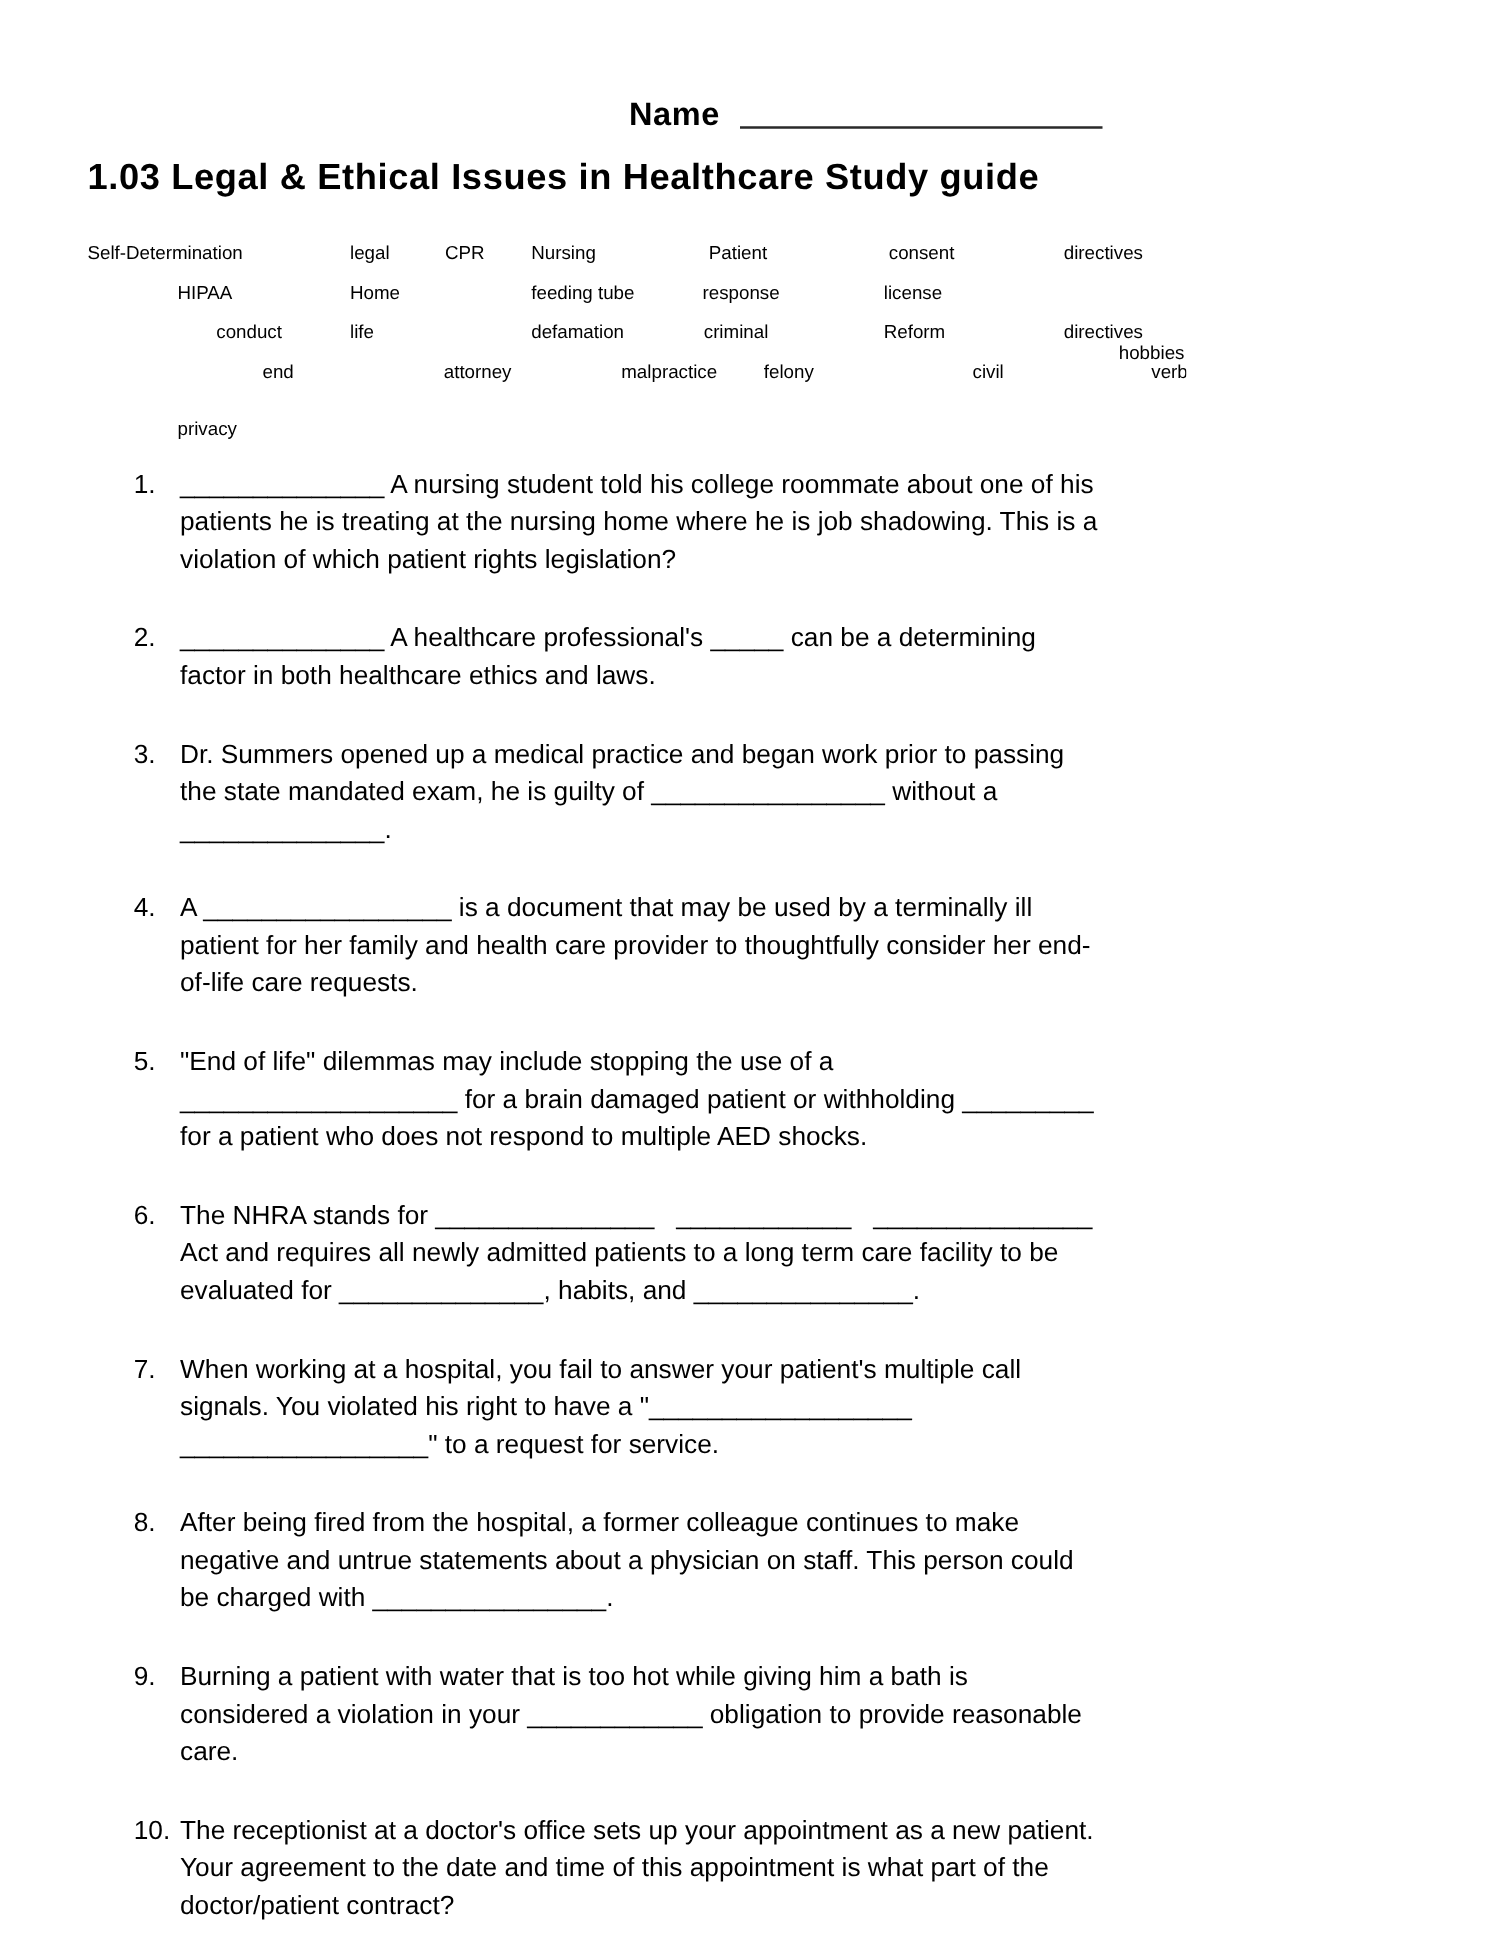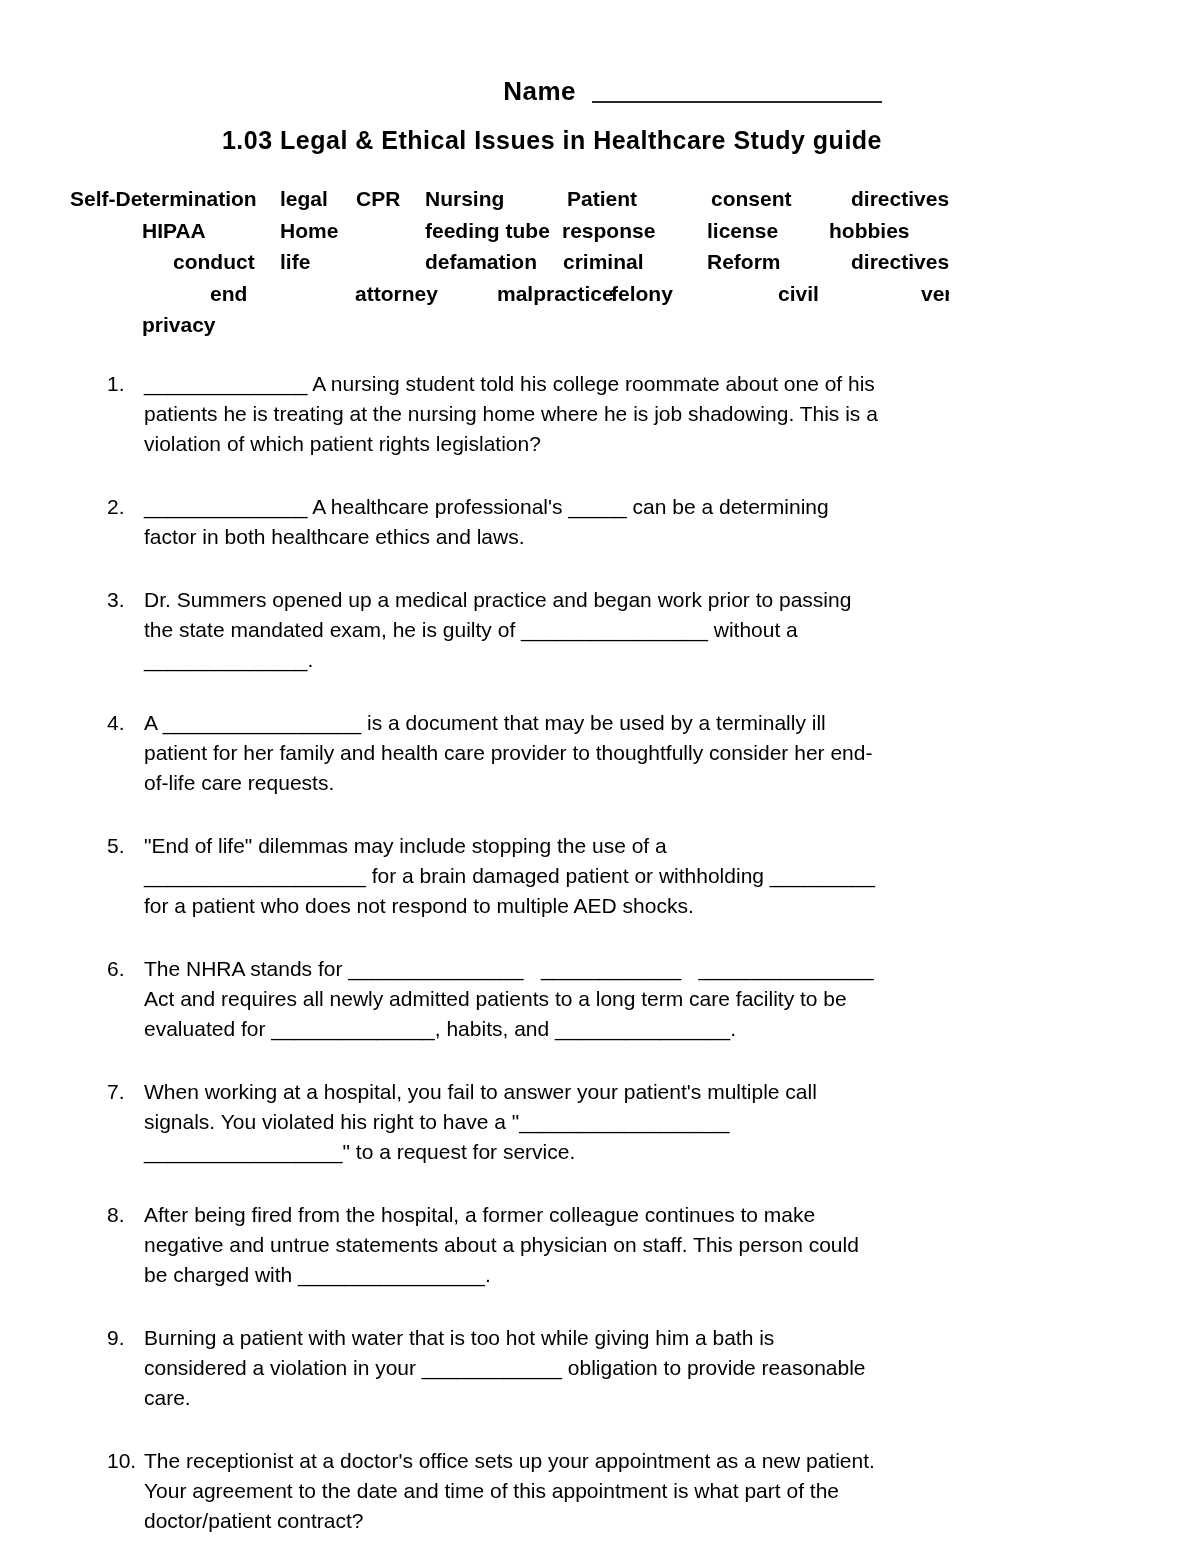--- a/index.html
+++ b/index.html
@@ -33,32 +33,31 @@
     line-height: 1;
   }
   .name-line {
     width: 290px;
     height: 0;
     border-bottom: 2px solid #2a2a2a;
     margin-bottom: 1px;
   }
   
   h1.doc-title {
-    text-align: right;
-    font-size: 25px;
+    text-align: left;
+    font-size: 29px;
     font-weight: bold;
     margin: 22px 0 28px 0;
     letter-spacing: 0.5px;
   }
   
   .word-bank {
     position: relative;
-    font-size: 21px;
+    font-size: 15px;
     margin-bottom: 28px;
-    font-weight: bold;
   }
   .wb-row {
     position: relative;
     height: 31.5px;
   }
   .wb-word {
     position: absolute;
     top: 0;
     white-space: nowrap;
     line-height: 31px;
@@ -111,42 +110,42 @@
         <span class="wb-word" style="left: 641px;">consent</span>
         <span class="wb-word" style="left: 781px;">directives</span>
         <span class="wb-word" style="left: 920px;">Practicing</span>
       </div>
       <div class="wb-row">
         <span class="wb-word" style="left: 72px;">HIPAA</span>
         <span class="wb-word" style="left: 210px;">Home</span>
         <span class="wb-word" style="left: 355px;">feeding tube</span>
         <span class="wb-word" style="left: 492px;">response</span>
         <span class="wb-word" style="left: 637px;">license</span>
-        <span class="wb-word" style="left: 759px;">hobbies</span>
+        <span class="wb-word" style="left: 825px; margin-top: 48px;">hobbies</span>
         <span class="wb-word" style="left: 920px;">power</span>
       </div>
       <div class="wb-row">
         <span class="wb-word" style="left: 72px; margin-left: 31px;">conduct</span>
         <span class="wb-word" style="left: 210px;">life</span>
         <span class="wb-word" style="left: 355px; text-align: right;">defamation</span>
         <span class="wb-word" style="left: 493px;">criminal</span>
         <span class="wb-word" style="left: 637px;">Reform</span>
         <span class="wb-word" style="left: 781px;">directives</span>
         <span class="wb-word" style="left: 920px;">living will</span>
       </div>
       <div class="wb-row">
         <span class="wb-word" style="left: 140px;">end</span>
         <span class="wb-word" style="left: 285px;">attorney</span>
         <span class="wb-word" style="left: 427px;">malpractice</span>
         <span class="wb-word" style="left: 541px;">felony</span>
         <span class="wb-word" style="left: 708px;">civil</span>
         <span class="wb-word" style="left: 851px;">verbal</span>
       </div>
       <div class="wb-row">
-        <span class="wb-word" style="left: 72px;">privacy</span>
+        <span class="wb-word" style="left: 72px; margin-top: 15px;">privacy</span>
       </div>
     </div>
 
   <ol class="questions">
       <li class="q">
         <span class="q-num">1.</span>
         <div class="q-body">______________ A nursing student told his college roommate about one of his patients he is treating at the nursing home where he is job shadowing. This is a violation of which patient rights legislation?</div>
       </li>
       <li class="q">
         <span class="q-num">2.</span>

